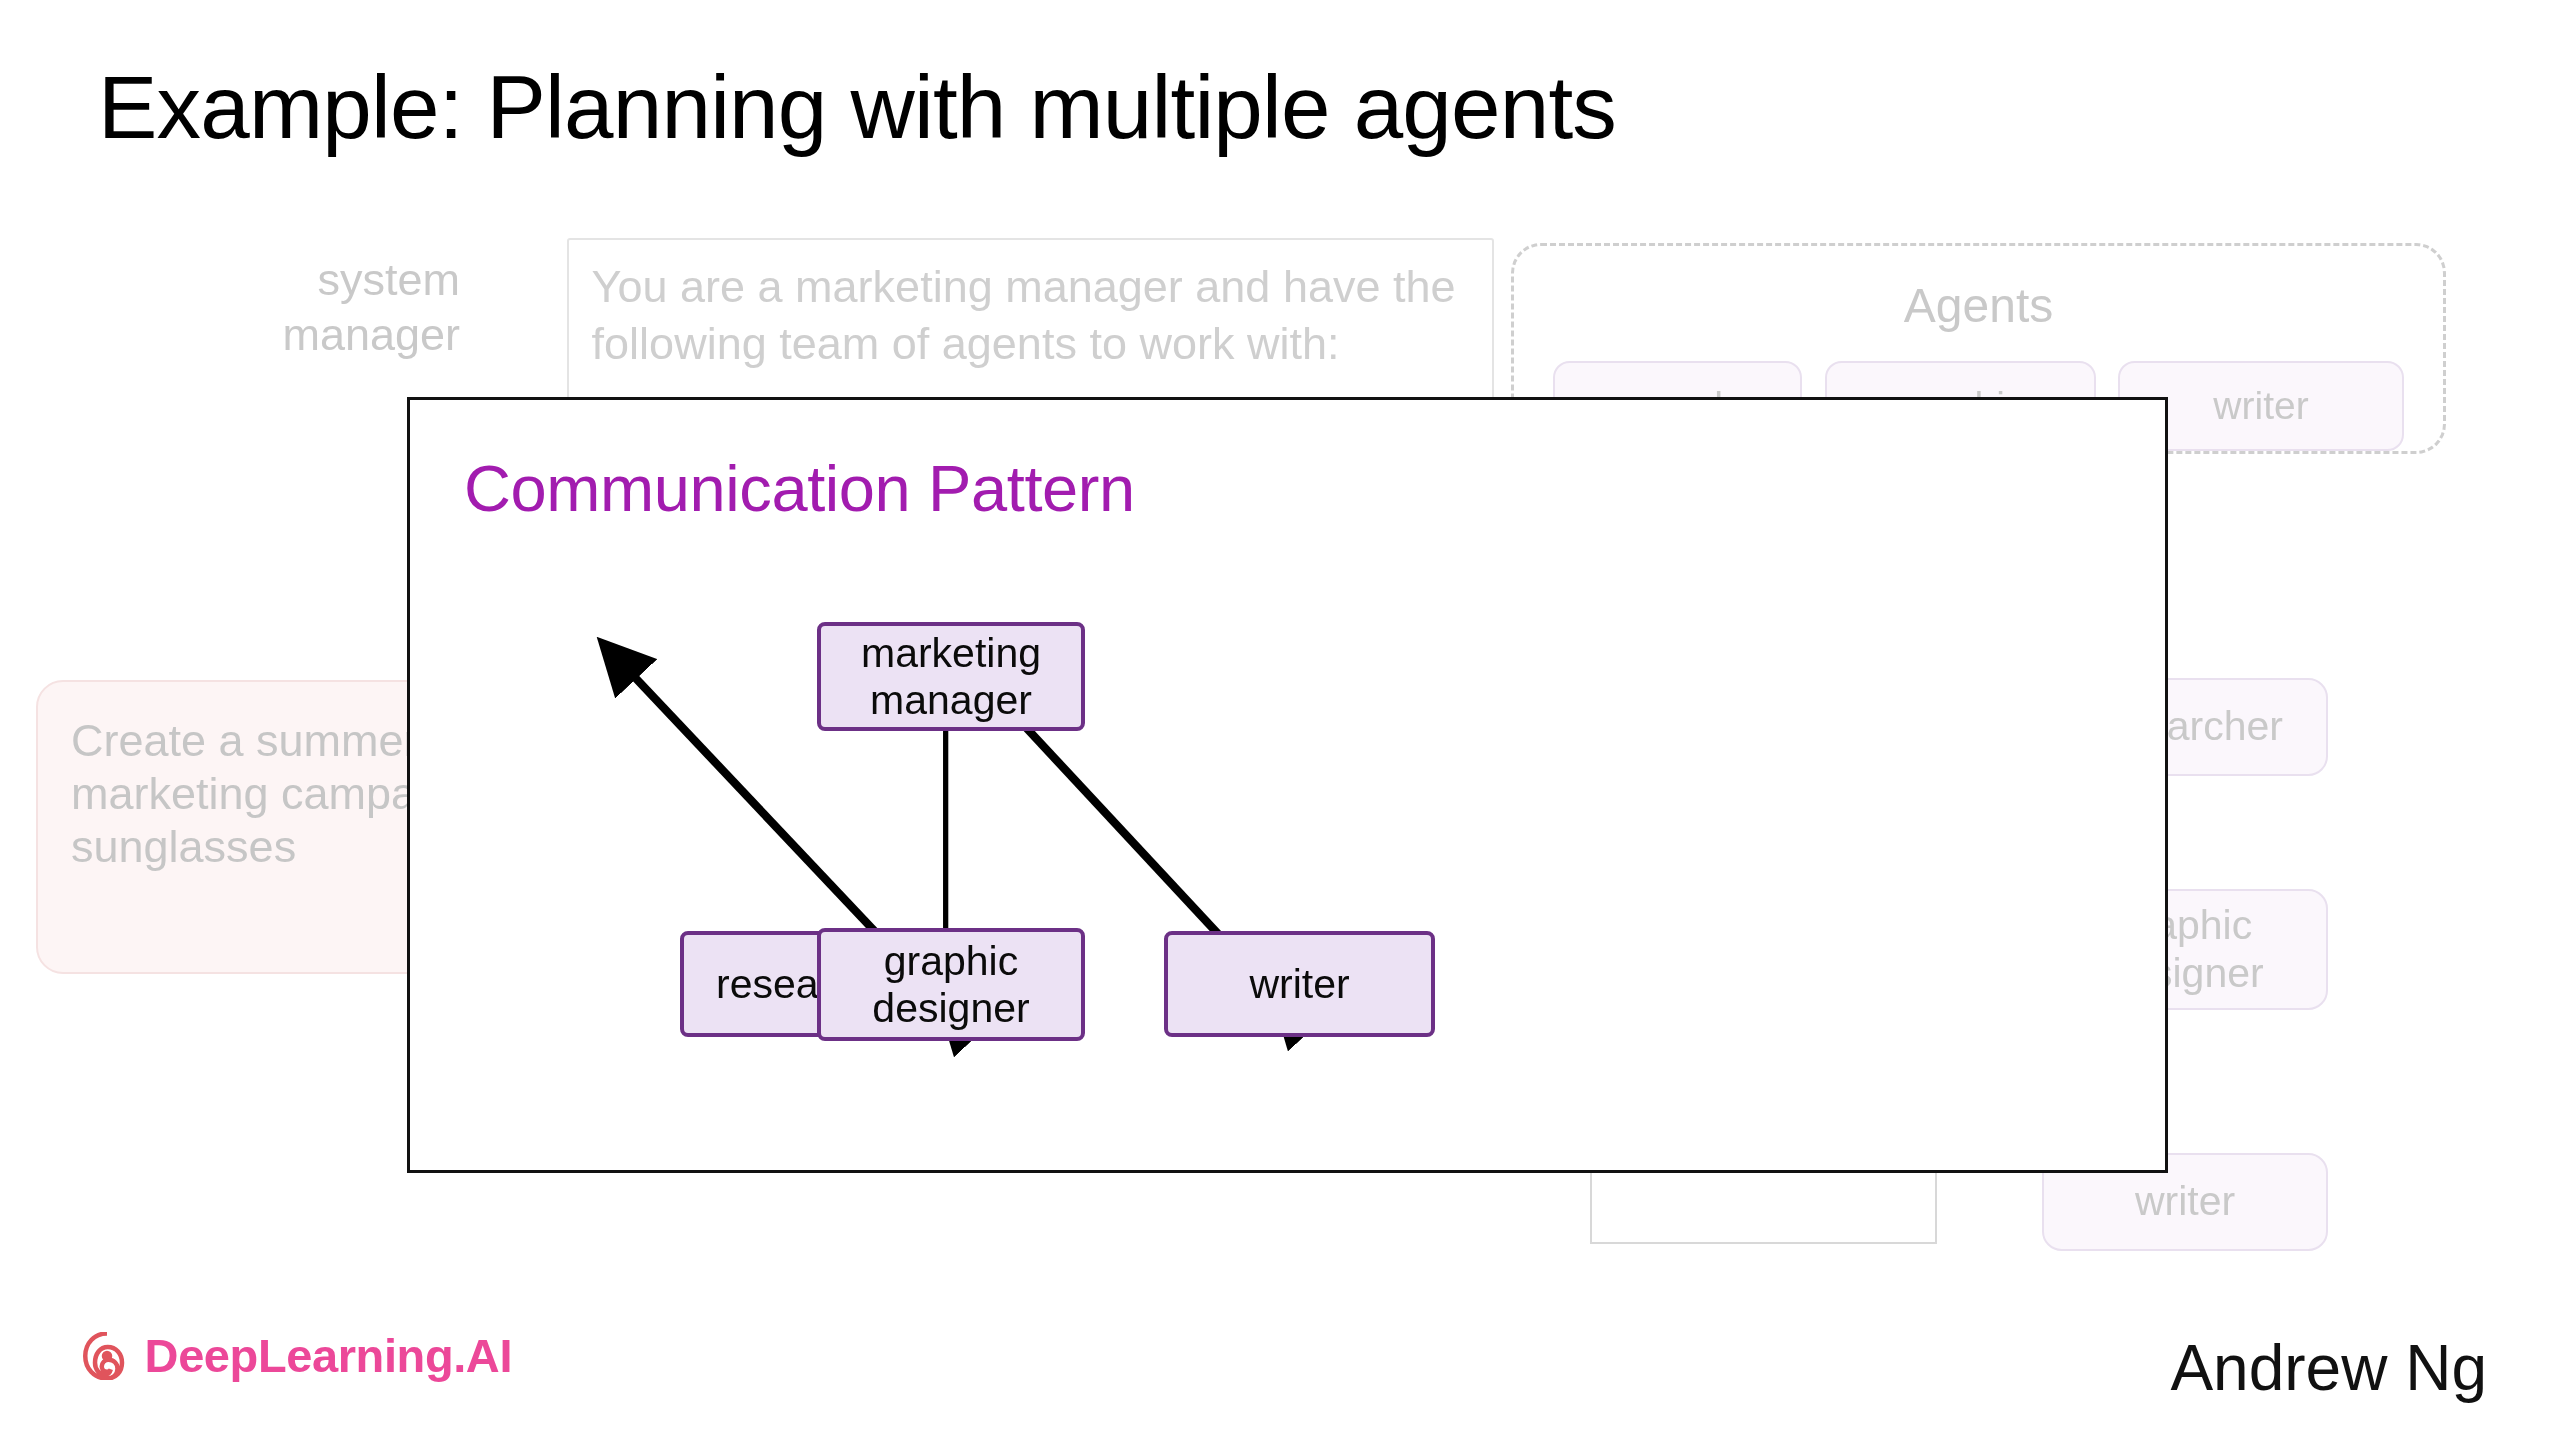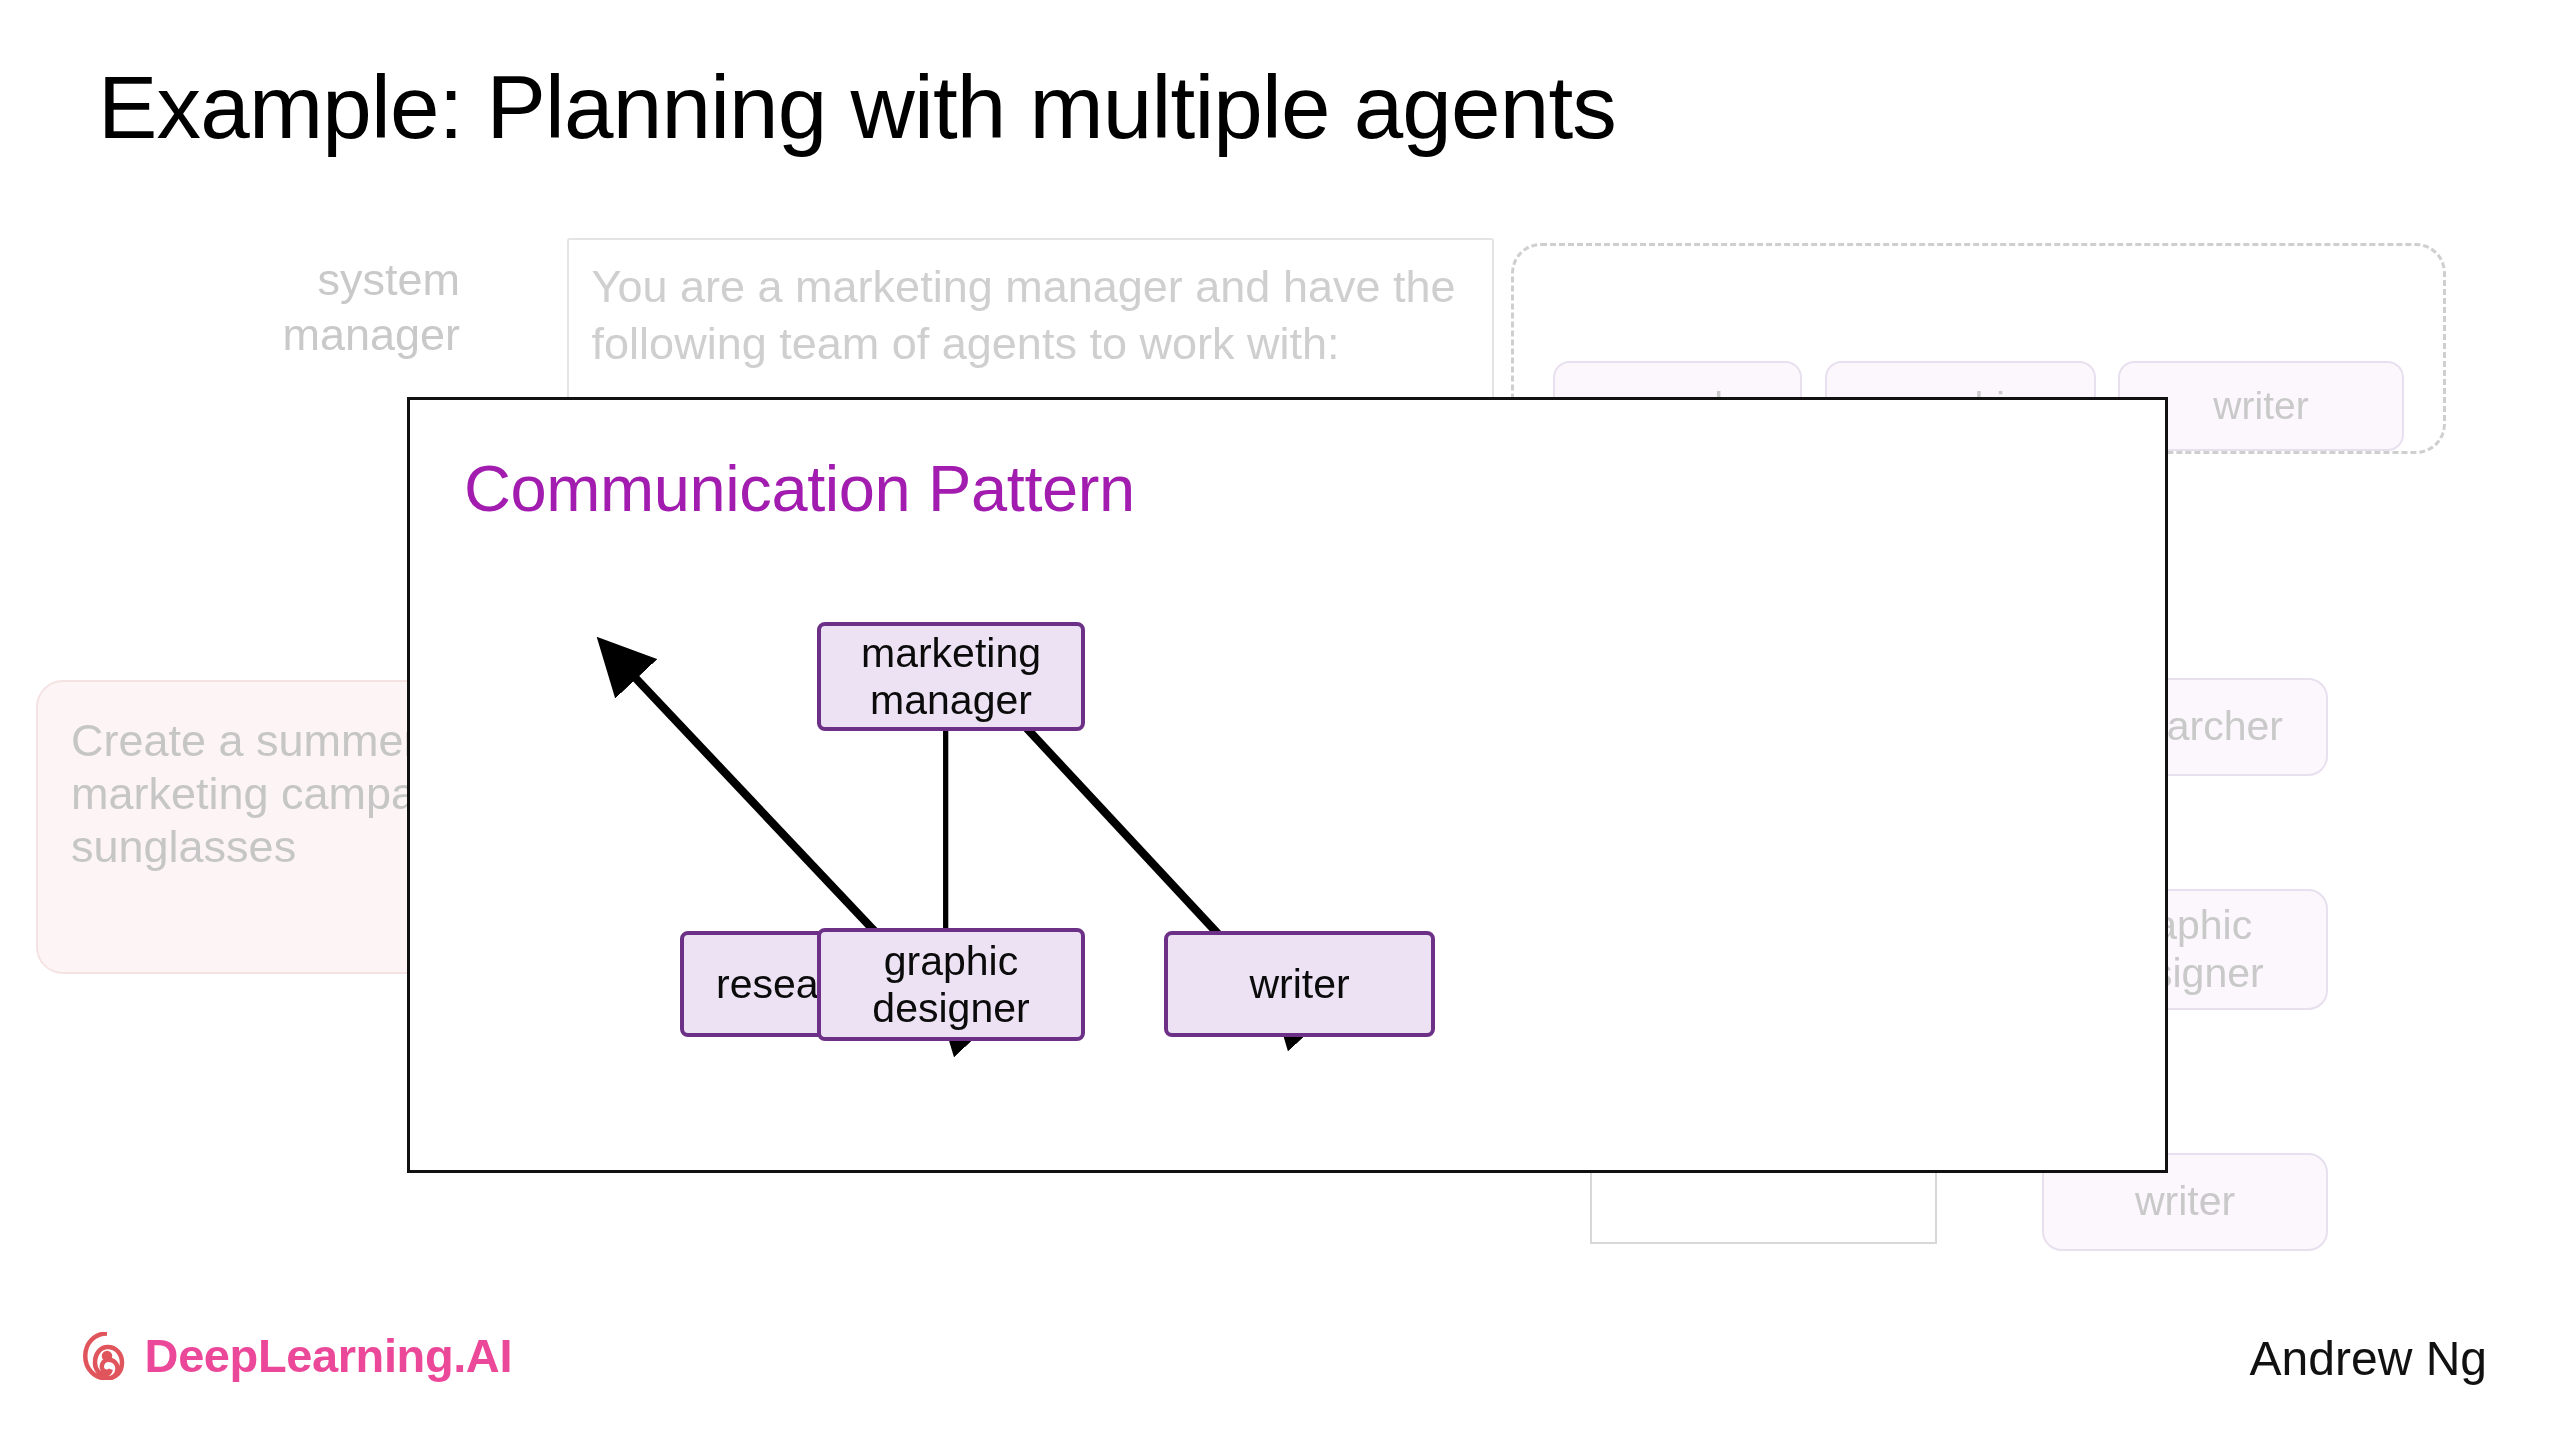--- a/index.html
+++ b/index.html
@@ -232,21 +232,21 @@
   .footer-name {
     font-size: 47px;
     font-weight: bold;
     color: #ec4899;
     letter-spacing: -0.4px;
   }
   .footer-author {
     position: absolute;
     right: 89px;
     top: 1331px;
-    font-size: 48px;
+    font-size: 64px;
     color: #111111;
   }
 </style>
 </head>
 <body>
 
 <div id="slide">
 
   <div class="slide-title">Example: Planning with multiple agents</div>
 
@@ -255,20 +255,21 @@
     <div class="bg-label" style="left:249px; top:253px; width:211px;">
       <div>system</div>
       <div>manager</div>
     </div>
 
     <div class="bg-sysprompt-box">
       <div class="bg-sysprompt-text">You are a marketing manager and have the following team of agents to work with:</div>
     </div>
 
     <div class="bg-agents-box">
+      <div class="bg-agents-title">Agents</div>
       <div class="bg-chip" style="left:39px; top:115px; width:249px; height:90px;">
         <span>researcher</span>
       </div>
       <div class="bg-chip" style="left:311px; top:115px; width:271px; height:90px;">
         <span>graphic</span>
       </div>
       <div class="bg-chip" style="left:604px; top:115px; width:286px; height:90px;">
         <span>writer</span>
       </div>
     </div>

